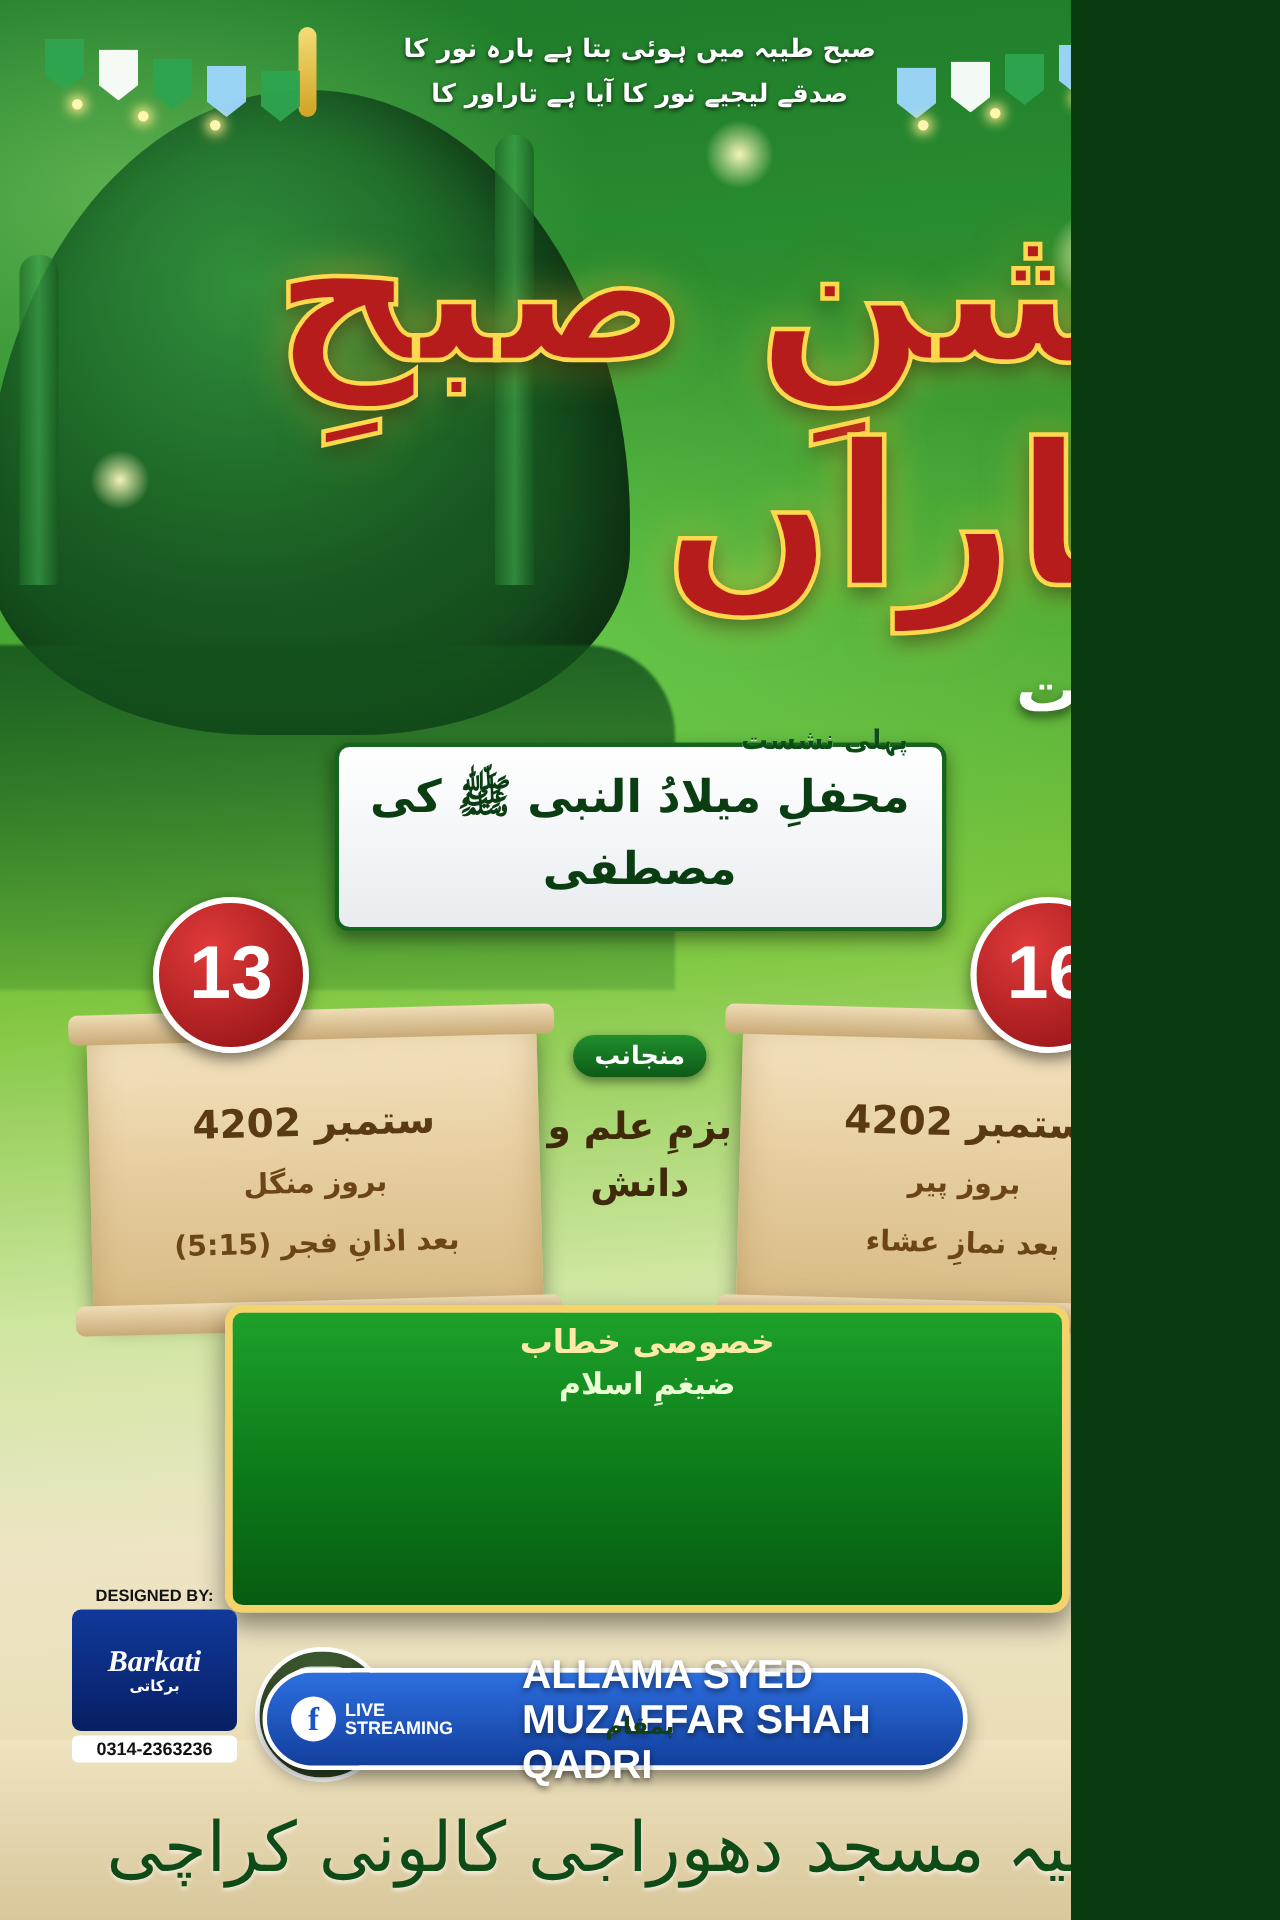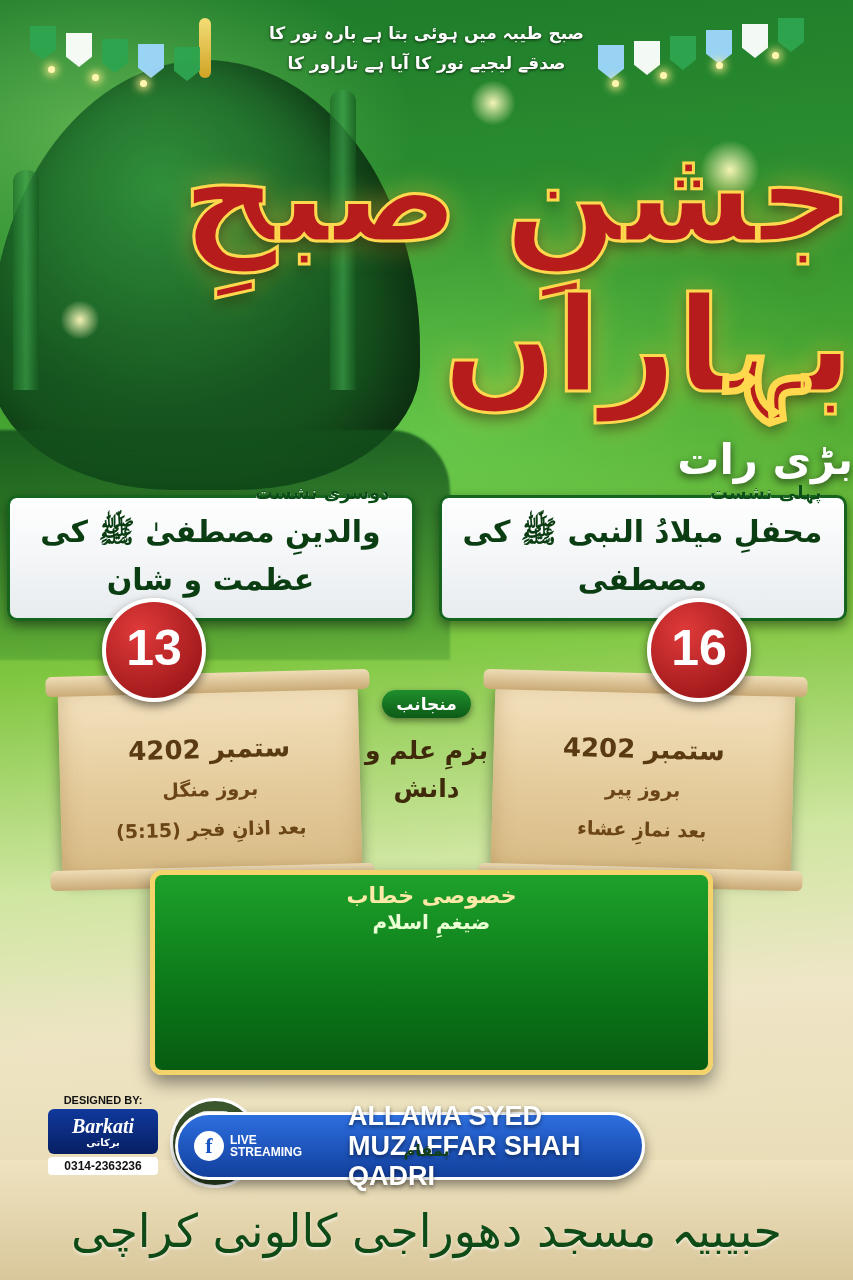--- a/index.html
+++ b/index.html
@@ -2,21 +2,21 @@
 <html><head>
 <meta charset="utf-8">
 <style>
   html,body{margin:0;padding:0;}
   body{
     width:853px;height:1280px;overflow:hidden;
     font-family:"Liberation Sans", sans-serif;
     background:#0a3a10;
   }
   .poster{
-    position:relative;width:853px;height:1280px;overflow:hidden;
+    position:relative;width:714px;height:1280px;overflow:hidden;
     background:
       radial-gradient(ellipse 680px 420px at 52% 34%, rgba(120,220,90,0.55) 0%, rgba(40,140,45,0.0) 62%),
       radial-gradient(ellipse 520px 300px at 12% 10%, rgba(160,230,120,0.45) 0%, rgba(30,120,40,0) 60%),
       linear-gradient(175deg,#1d7a2a 0%, #2a8c2f 16%, #4aa832 34%, #7fc63f 50%, #cfe6a0 66%, #efe6c8 78%, #e6d9b4 100%);
   }
   
   .dome{
     position:absolute;left:-10px;top:60px;width:430px;height:430px;
     background:radial-gradient(circle at 40% 30%, #2f8f3b 0%, #15521f 55%, #0d3d17 100%);
     border-radius:52% 52% 44% 44%/70% 70% 30% 30%;
@@ -211,21 +211,21 @@
     position:absolute;left:24px;top:44px;width:36px;height:26px;border-radius:0 0 20px 20px;
     background:#2c2c2c;
   }
   
   .designer{
     position:absolute;left:48px;bottom:105px;width:110px;text-align:center;
     color:#111;font-size:11px;font-weight:bold;
   }
   .designer-card{
     margin-top:3px;background:linear-gradient(180deg,#10399c,#071f63);
-    border-radius:6px;padding:6px 4px;color:#fff;
+    border-radius:6px;padding:24px 4px;color:#fff;
   }
   .designer-brand{font-family:"Liberation Serif", serif;font-size:20px;font-style:italic;line-height:22px;}
   .designer-sub{font-size:10px;}
   .designer-phone{
     margin-top:3px;background:#ffffff;color:#111;border-radius:4px;font-size:12px;padding:2px 0;
   }
   
   .mosque{
     position:absolute;left:0;bottom:18px;width:853px;text-align:center;
     color:#0d3f14;
@@ -277,24 +277,20 @@
     <div>صدقے لیجیے نور کا آیا ہے تاراور کا</div>
   </div>
 
   <div class="title-wrap">
     <div class="title-main urdu">جشنِ صبحِ بہاراں</div>
   </div>
   <div class="title-sub urdu">بڑی رات</div>
 
   <div class="sessions">
     <div class="session">
-      <div class="session-tag urdu">دوسری نشست</div>
-      <div class="session-text urdu">والدینِ مصطفیٰ ﷺ کی عظمت و شان</div>
-    </div>
-    <div class="session">
       <div class="session-tag urdu">پہلی نشست</div>
       <div class="session-text urdu">محفلِ میلادُ النبی ﷺ کی مصطفی</div>
     </div>
   </div>
 
   <div class="dates">
 
     <div class="scroll left">
       <div class="scroll-top"></div>
       <div class="scroll-bot"></div>

